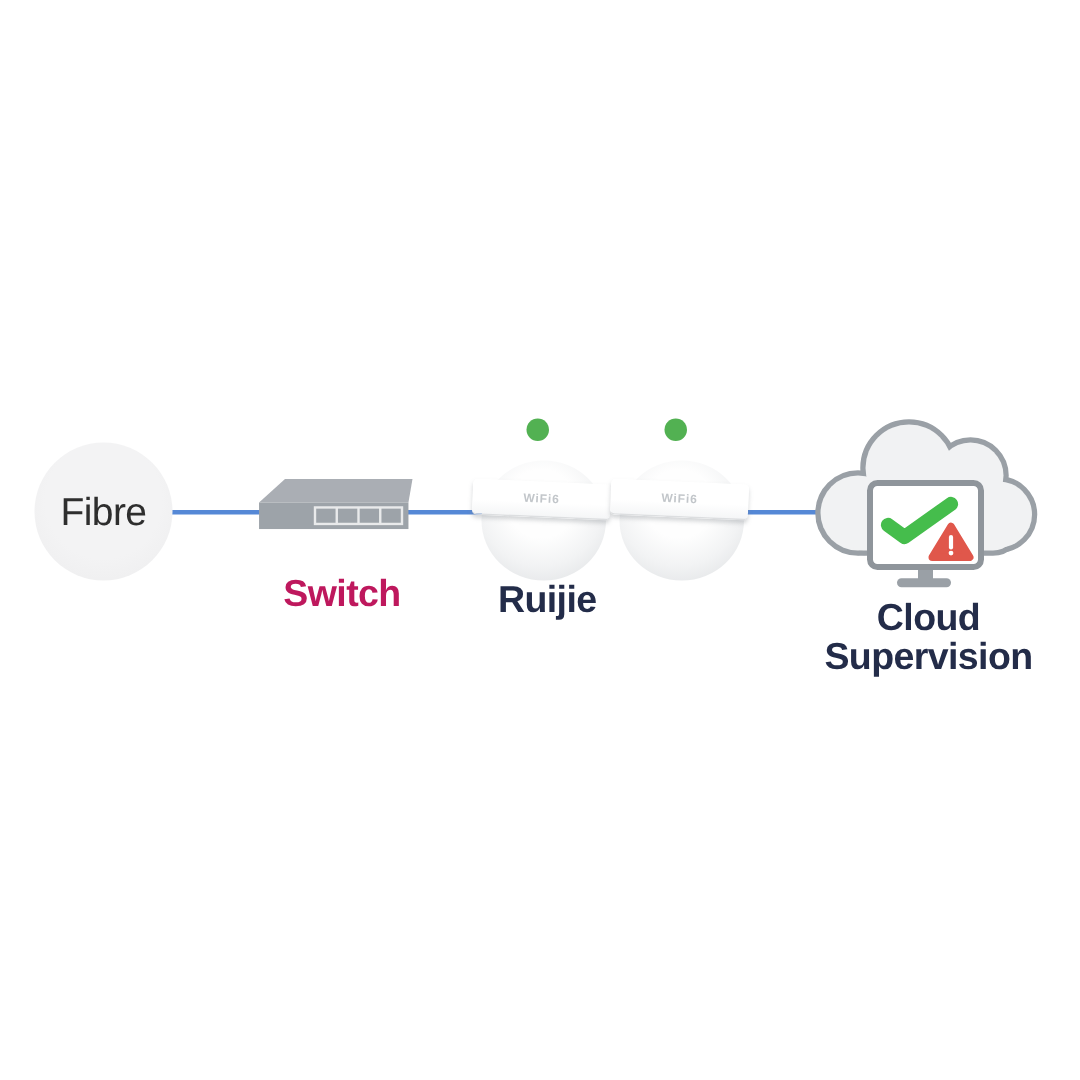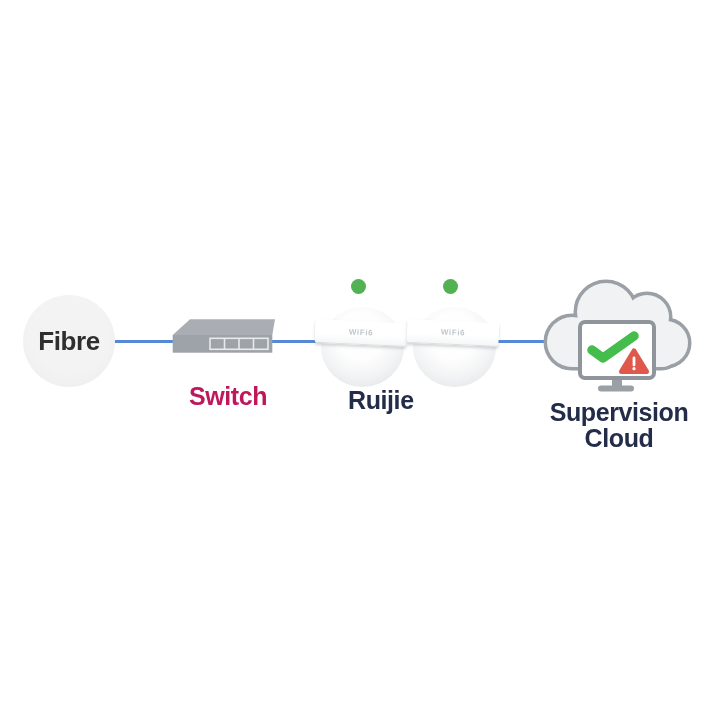--- a/index.html
+++ b/index.html
@@ -20,21 +20,21 @@
 
   
   .fibre-circle {
     position: absolute; left: 23px; top: 295px;
     width: 92px; height: 92px; border-radius: 50%;
     background: radial-gradient(circle at 50% 42%, #f3f3f4 55%, #ececed 100%);
     display: flex; align-items: center; justify-content: center;
     z-index: 2;
   }
   .fibre-circle span {
-    font-size: 26px; font-weight: 700; color: #2e2e2e; letter-spacing: -0.4px;
+    font-size: 26px; font-weight: 400; color: #2e2e2e; letter-spacing: -0.4px;
   }
 
   
   .switch-svg { position: absolute; left: 170px; top: 315px; z-index: 2; }
   .cloud-svg  { position: absolute; left: 535px; top: 270px; z-index: 2; }
 
   
   .ap { position: absolute; top: 277px; width: 92px; height: 112px; z-index: 2; }
   .ap1 { left: 315px; }
   .ap2 { left: 407px; }
@@ -60,21 +60,21 @@
     font-size: 8px; letter-spacing: 0.6px; color: #c2c6ca; font-weight: 600;
   }
 
   
   .label {
     position: absolute; z-index: 3;
     font-weight: 600; font-size: 25px; letter-spacing: -0.4px;
     line-height: 26px;
   }
   .switch-label { left: 158px; top: 383px; width: 140px; text-align: center; }
-  .ruijie-label { left: 348px; top: 387px; text-align: left; }
+  .ruijie-label { left: 332px; top: 387px; text-align: left; }
   .cloud-label  { left: 539px; top: 399px; width: 160px; text-align: center; }
 </style>
 </head>
 <body>
 
 <div class="stage">
 
   <div class="conn seg1" style="background-color: rgb(85, 136, 214);"></div>
   <div class="conn seg2" style="background-color: rgb(85, 136, 214);"></div>
   <div class="conn seg3" style="background-color: rgb(85, 136, 214);"></div>
@@ -141,17 +141,17 @@
     </g>
   </svg>
 
   <div class="label switch-label" style="color: #be185d;">Switch</div>
 
   <div class="label ruijie-label" style="color: rgb(35, 44, 73);">
     <div>Ruijie</div>
   </div>
 
   <div class="label cloud-label" style="color: rgb(35, 44, 73);">
+    <div>Cloud</div>
     <div>Supervision</div>
-    <div>Cloud</div>
   </div>
 
 </div>
 
 </body></html>

